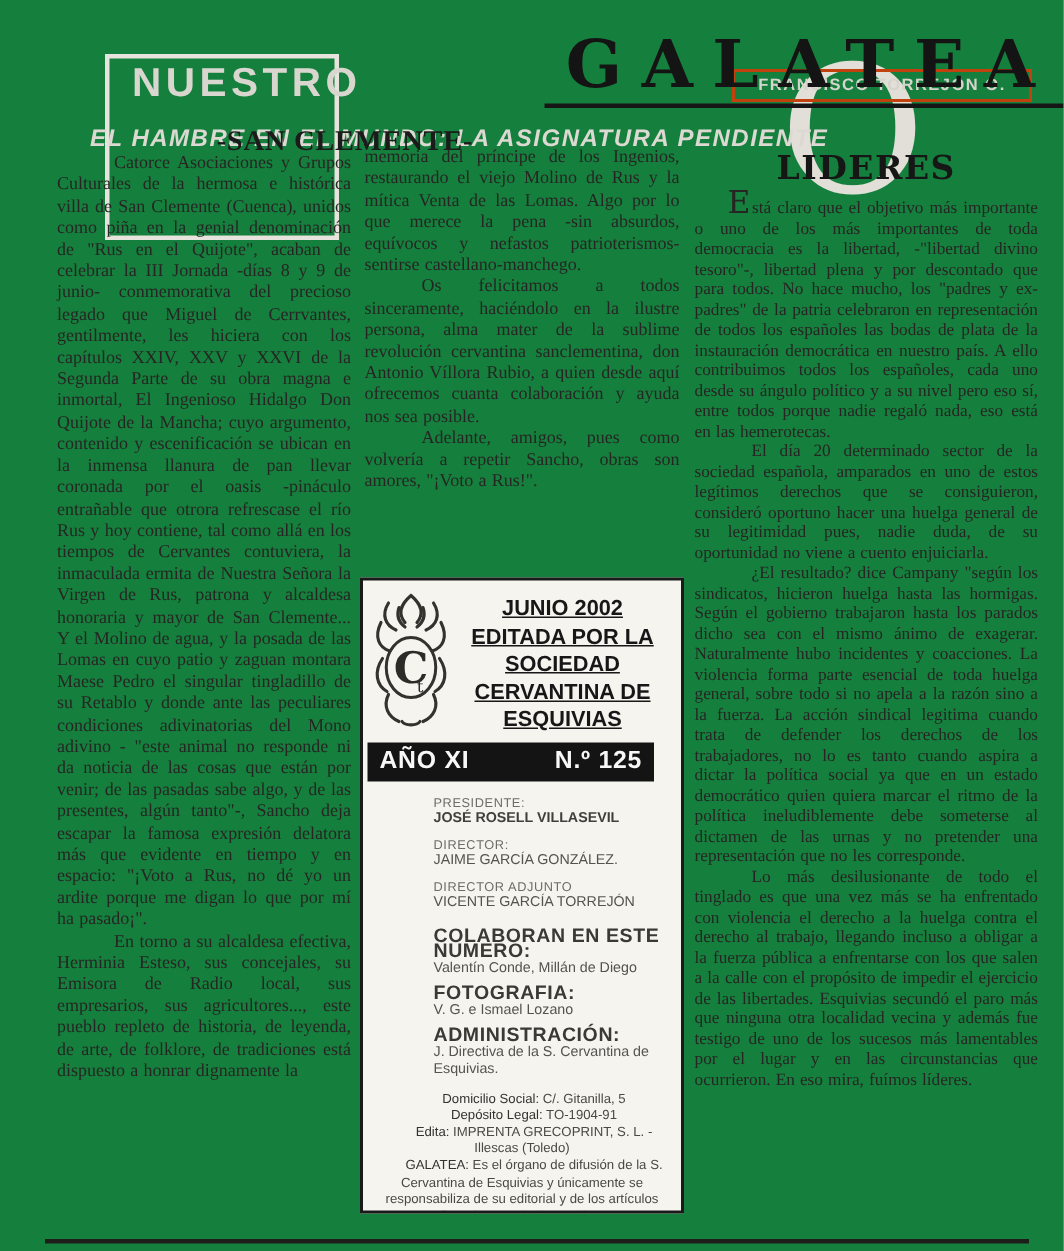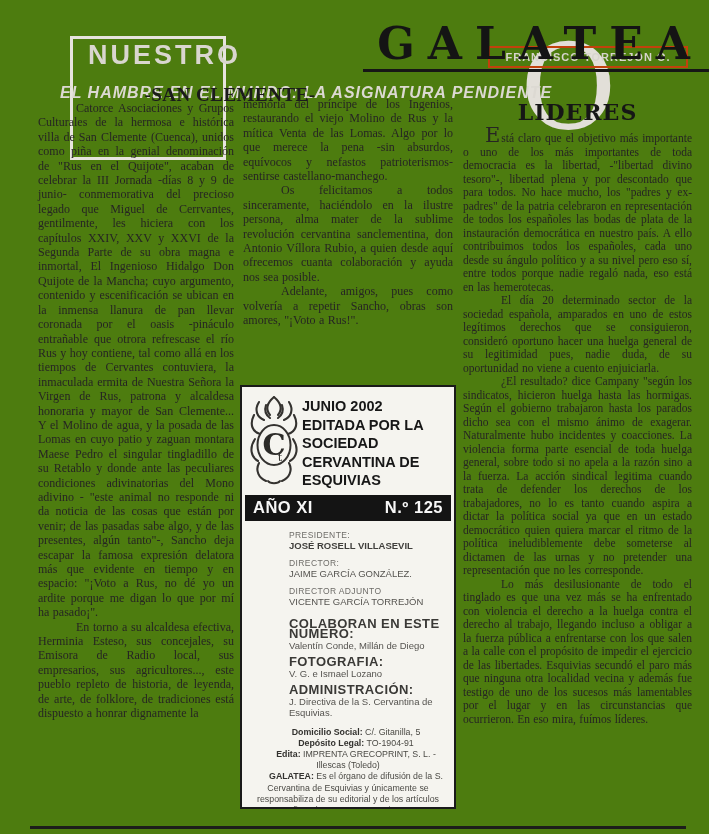--- a/index.html
+++ b/index.html
@@ -1,19 +1,19 @@
 <!DOCTYPE html>
 <html><head>
 <meta charset="utf-8">
 <style>
   html,body { margin:0; padding:0; }
   #page {
     position:relative;
     width:709px; height:834px;
-    background:#4d7c0f;
+    background:#15803d;
     font-family:"Liberation Serif", serif;
     color:#262523;
     overflow:hidden;
   }
   
   .ghost { position:absolute; color:#d9d6cf; font-family:"Liberation Sans", sans-serif; user-select:none; }
   .ghost-nuestro { top:40px; left:88px; font-weight:bold; font-size:27px; letter-spacing:3px; }
   .ghost-banner { top:84px; left:60px; width:630px; font-weight:bold; font-style:italic; font-size:16px; letter-spacing:1px; color:#dcd9d2; white-space:nowrap; overflow:hidden; }
   .ghost-bigO { top:28px; left:520px; font-family:"DejaVu Serif", serif; font-size:118px; line-height:1; color:#e2dfd8; font-weight:normal; }
   .ghost-box { top:46px; left:488px; width:196px; padding:3px 0; text-align:center; border:2px solid #c2410c; font-size:11px; font-weight:bold; letter-spacing:1px; color:#d7d4cd; }
@@ -63,45 +63,46 @@
     box-sizing:border-box;
     border:2px solid #1a1a1a;
     background:#f5f4ef;
     font-family:"Liberation Sans", sans-serif;
     overflow:hidden;
   }
   .box-head { display:flex; align-items:flex-start; padding:6px 6px 2px 4px; }
   .emblem { flex:0 0 auto; }
   .box-head-text {
     flex:1;
-    text-align:left;
+    text-align:center;
     font-weight:bold;
     font-size:14.5px; line-height:18.5px;
     white-space:pre-line;
     color:#171717;
     padding-top:4px;
+    text-decoration:underline;
   }
   .box-bar {
-    margin:3px 3px 0 3px;
+    margin:3px 18px 0 3px;
     background:#141414; color:#f7f7f7;
     display:flex; justify-content:space-between; align-items:center;
     font-weight:bold; font-size:16.5px;
     padding:3px 8px 4px 8px;
     letter-spacing:0.5px;
   }
   .credits { text-align:left; padding-top:9px;margin-left:47px; }
   .cr { margin-bottom:6px; }
   .cr-label { font-size:8.5px; color:#6e6c68; letter-spacing:0.4px; line-height:10.5px; }
   .cr-label.strong { font-weight:bold; color:#3a3936; font-size:13px; }
   .cr-value { font-size:9.5px; color:#403f3c; font-weight:bold; line-height:11.5px; }
   .cr-value.plain { font-weight:normal; color:#55534f; }
   .cr.gap { margin-top:11px; }
   .inline-rows { text-align:center; padding:2px 8px 0 8px; }
   .ir { font-size:8.8px; color:#4a4causse; color:#4a4944; line-height:11.2px; }
-  .ir-label { font-weight:bold; color:#33322f;padding-left:16px; }
+  .ir-label { font-weight:normal; color:#33322f;padding-left:16px; }
   .box-footer {
     padding:4px 10px 0 10px;
     text-align:center;
     font-weight:bold; font-style:italic;
     font-size:9.6px; line-height:12.6px;
     color:#232220;
   }
   
   .bottom-rule { position:absolute; left:30px; top:826px; width:656px; height:3px; background:#1d1d1b; }
 </style>

